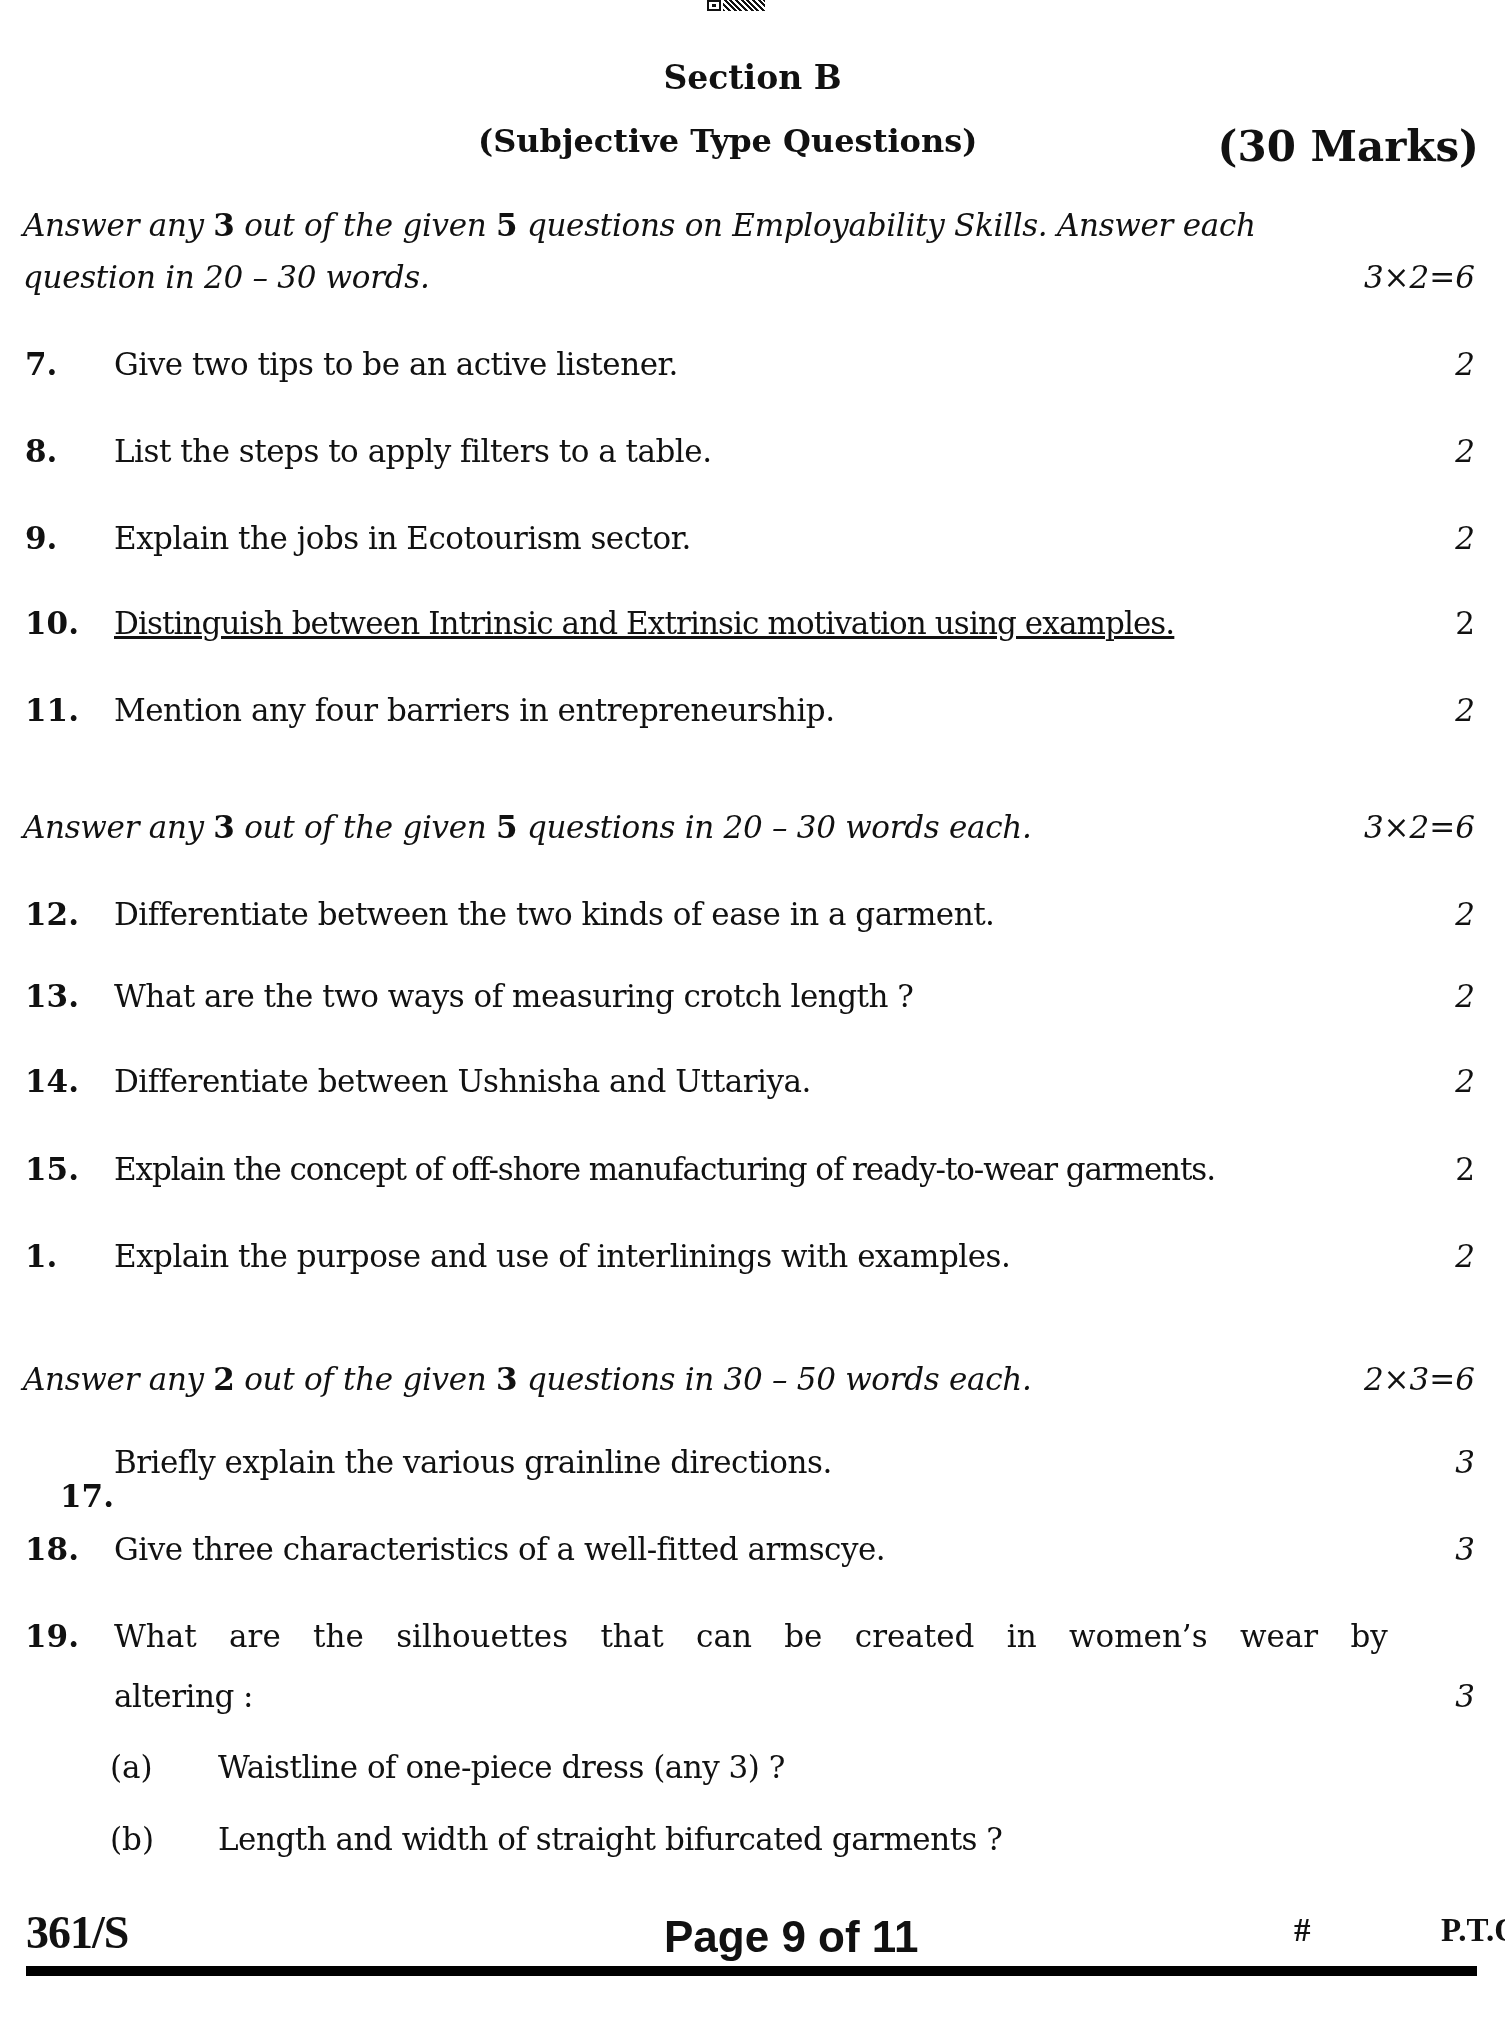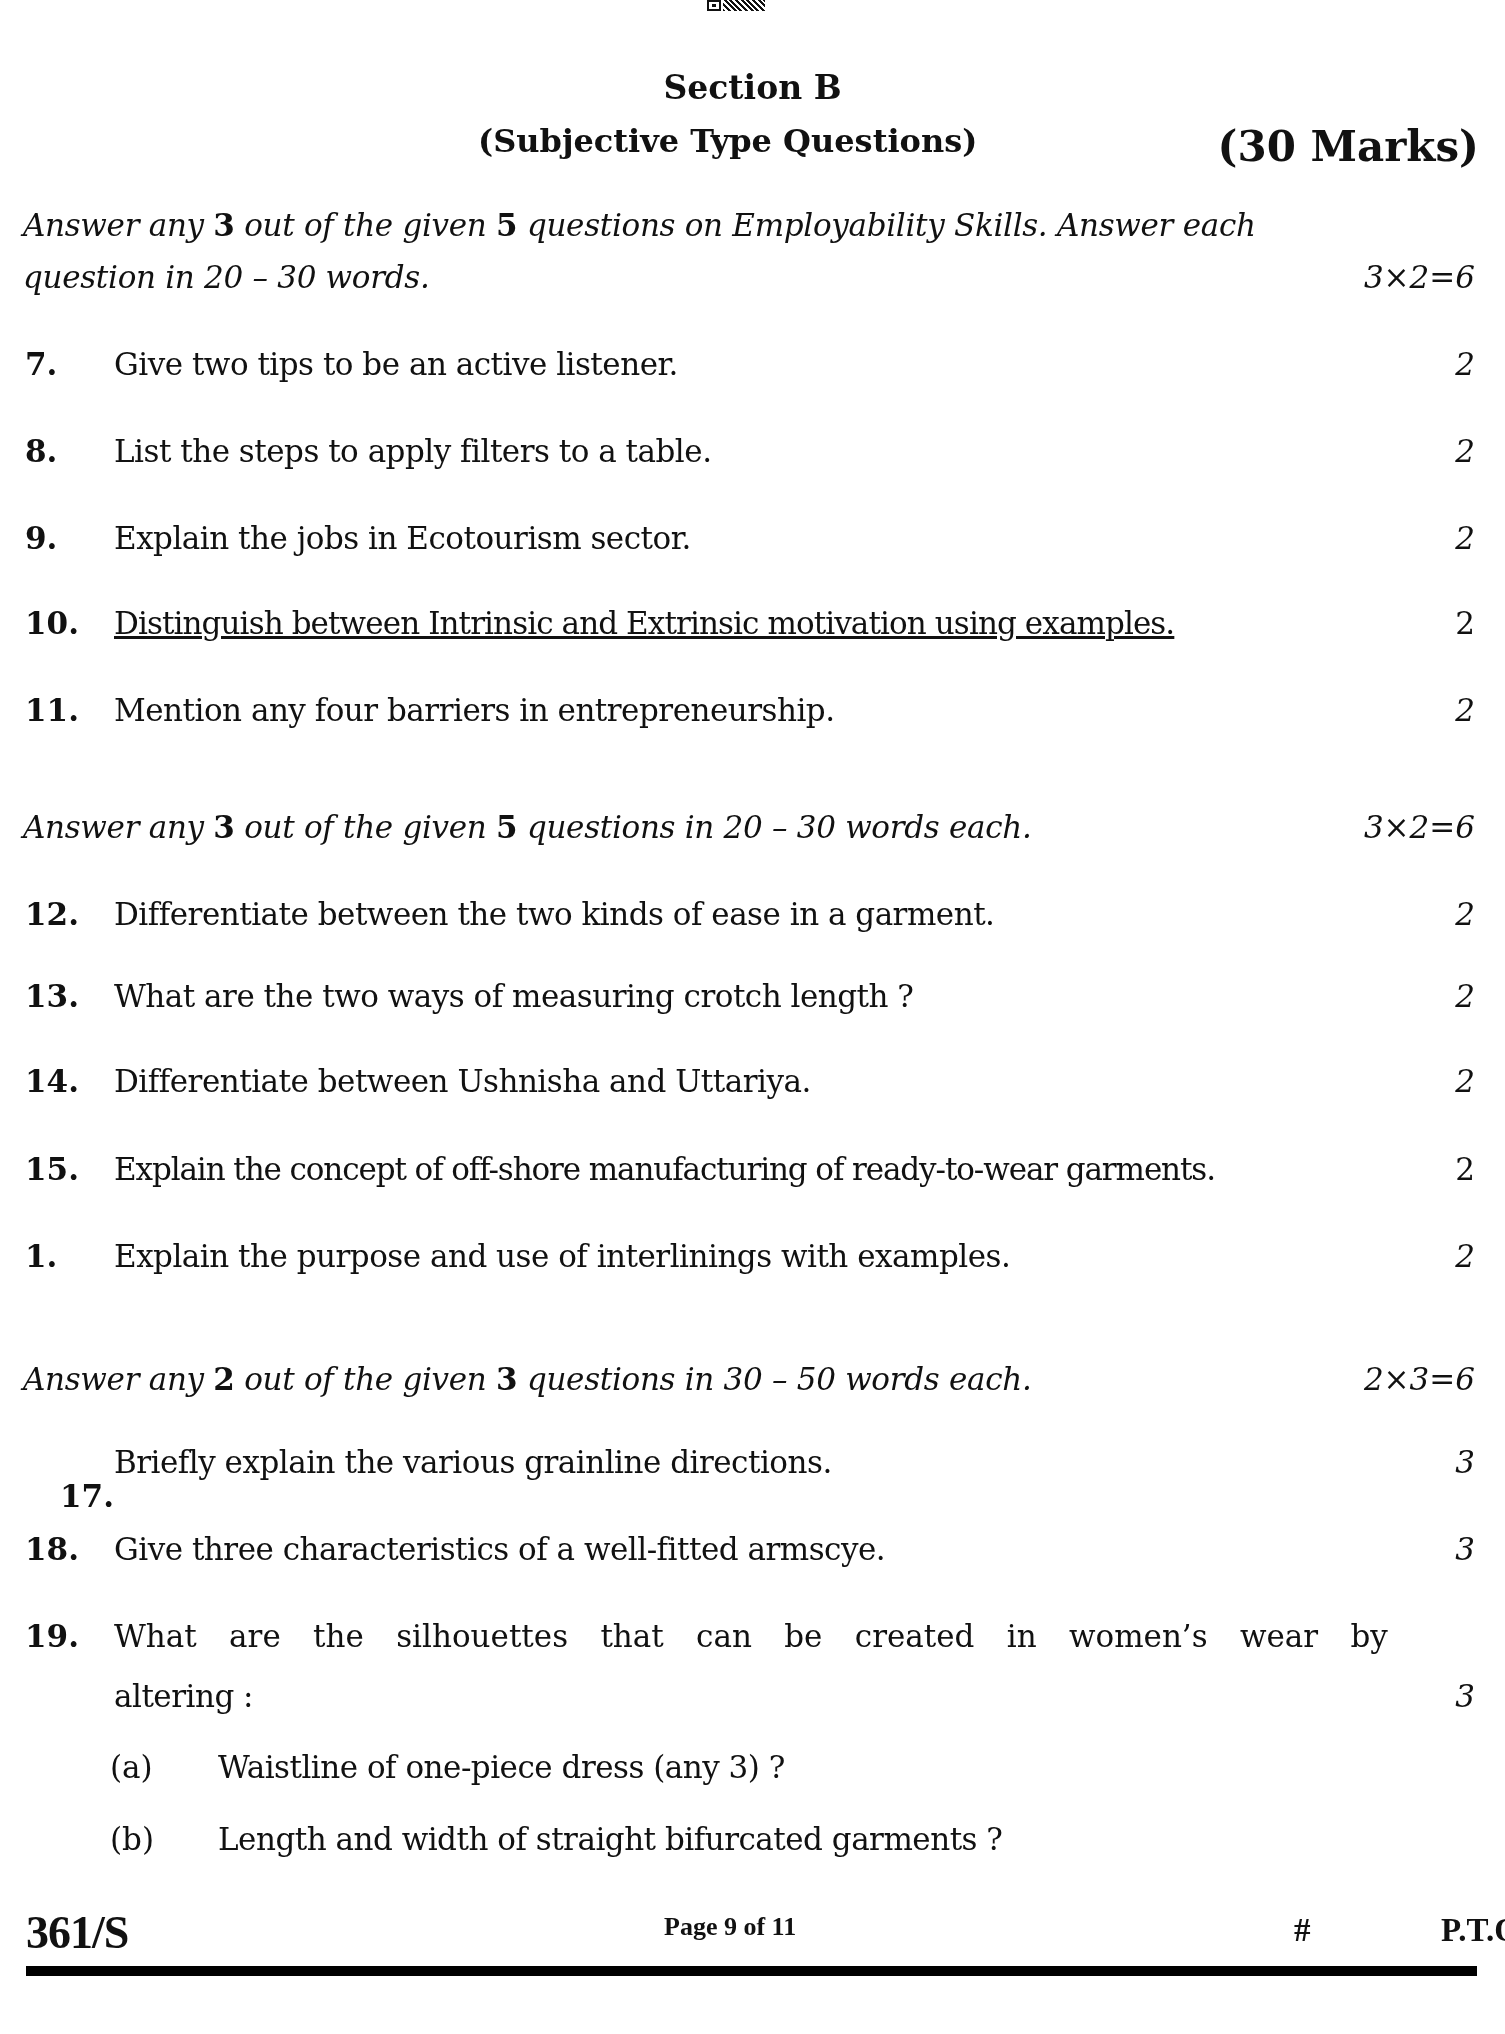--- a/index.html
+++ b/index.html
@@ -11,35 +11,35 @@
   .abs { position: absolute; white-space: nowrap; }
   .qr {
     position: absolute; left: 707px; top: 0; width: 58px; height: 12px;
     display: flex; gap: 2px;
   }
   .qr .box { width: 14px; height: 11px; border: 2px solid #111; box-sizing: border-box; position: relative; }
   .qr .box::after { content: ""; position: absolute; left: 3px; top: 2px; width: 4px; height: 3px; background: #111; }
   .qr .noise { flex: 1; height: 11px;
     background: repeating-linear-gradient(45deg, #111 0 2px, #fff 2px 4px);
   }
-  .section-title { left: 0; width: 1505px; top: 68px; text-align: center; font-weight: bold; font-size: 33px; }
+  .section-title { left: 0; width: 1505px; top: 58px; text-align: center; font-weight: bold; font-size: 33px; }
   .sub-title { left: 478px; top: 122px; font-weight: bold; font-size: 32px; }
   .total-marks { right: 26px; top: 122px; font-weight: bold; font-size: 42px; }
   .instr { left: 23px; font-style: italic; font-size: 31px; font-family: "DejaVu Serif", serif; letter-spacing: -0.3px; }
   .instr b { font-style: normal; font-weight: bold; }
   .instr-marks { right: 30px; font-style: italic; font-size: 31px; }
   .qnum { left: 25px; font-weight: bold; font-size: 31px; }
   .qtext { left: 114px; font-size: 31px; letter-spacing: -0.5px; }
   .qmark { right: 30px; font-style: italic; font-size: 31px; }
   .qmark.upright { font-style: normal; }
   .q19-line1 { left: 114px; width: 1274px; font-size: 31px; display: flex; justify-content: space-between; white-space: nowrap; }
   .subq-label { left: 110px; font-size: 31px; }
   .subq-text { left: 218px; font-size: 31px; letter-spacing: -0.5px; }
   .footer-code { left: 26px; top: 1906px; font-family: "Liberation Serif", serif; font-weight: bold; font-size: 46px; letter-spacing: -1px; }
-  .footer-page { left: 664px; top: 1912px; font-family: Liberation Serif, serif; font-weight: bold; font-size: 26px; }
+  .footer-page { left: 664px; top: 1912px; font-family: Liberation Sans, sans-serif; font-weight: bold; font-size: 44px; }
   .footer-hash { left: 1294px; top: 1912px; font-family: "Liberation Serif", serif; font-weight: bold; font-size: 33px; }
   .footer-pto { left: 1441px; top: 1912px; font-family: "Liberation Serif", serif; font-weight: bold; font-size: 33px; }
   .footer-rule { position: absolute; left: 26px; top: 1966px; width: 1451px; height: 10px; background: #000; }
 </style>
 </head>
 <body>
 
 <div class="qr">
   <div class="box"></div>
   <div class="noise"></div>

